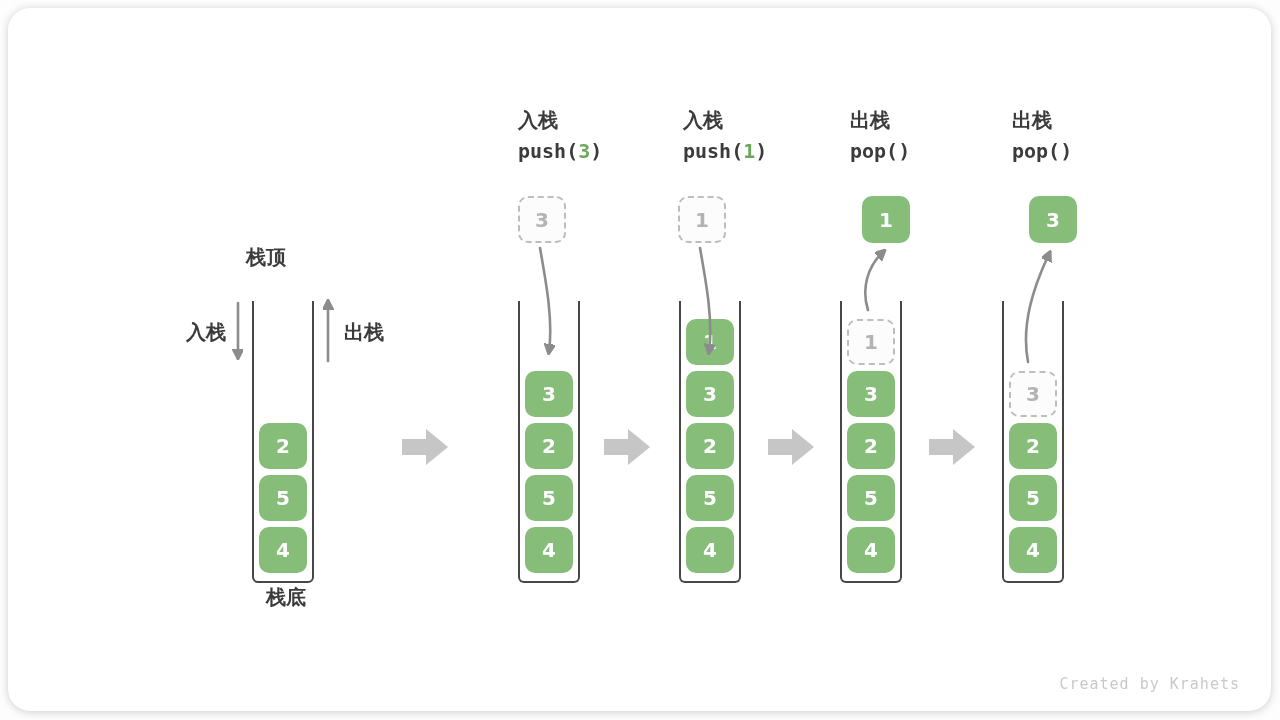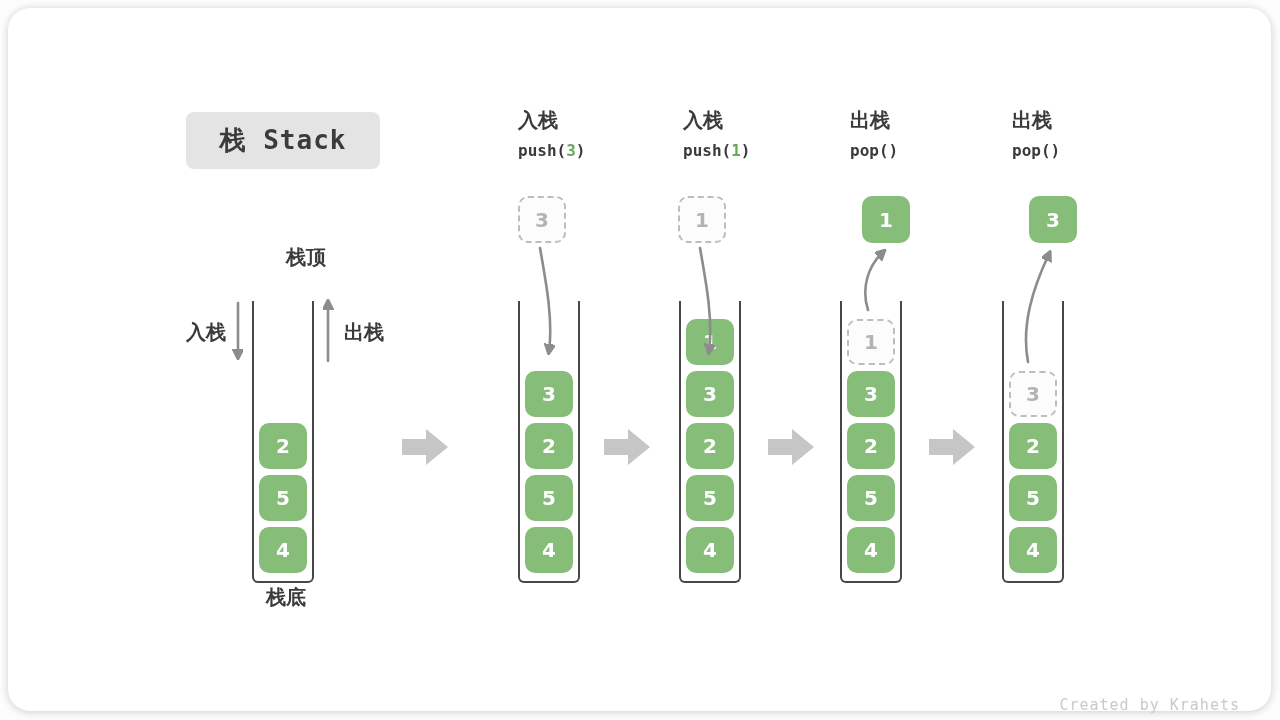--- a/index.html
+++ b/index.html
@@ -11,21 +11,21 @@
   .stage{position:relative;width:1280px;height:720px;overflow:hidden;
          font-family:"DejaVu Sans","Liberation Sans",sans-serif;color:var(--ink);}
   .card{position:absolute;left:8px;top:8px;width:1263px;height:703px;background:#ffffff;
         border-radius:22px;box-shadow:0 1px 9px rgba(0,0,0,0.20);}
   .title-box{position:absolute;left:186px;top:112px;width:194px;height:57px;background:var(--title_bg);
         border-radius:8px;display:flex;align-items:center;justify-content:center;
         font-family:"DejaVu Sans Mono","Liberation Mono",monospace;font-weight:bold;font-size:26px;
         letter-spacing:1px;color:var(--ink);}
   .col-header{position:absolute;top:106px;}
   .col-header .cn{font-size:20px;font-weight:bold;line-height:28px;}
-  .col-header .code{font-family:"DejaVu Sans Mono","Liberation Mono",monospace;font-size:16px;
+  .col-header .code{font-family:"DejaVu Sans Mono","Liberation Mono",monospace;font-size:20px;
         font-weight:bold;line-height:34px;color:var(--ink);white-space:pre;}
   .col-header .code .arg{color:var(--code_green);}
   .ch-1{left:518px}.ch-2{left:683px}.ch-3{left:850px}.ch-4{left:1012px}
 
   .float-box{position:absolute;top:196px;width:48px;height:47px;border-radius:10px;box-sizing:border-box;
         display:flex;align-items:center;justify-content:center;font-size:20px;font-weight:bold;}
   .float-box.dashed{border:2px dashed var(--dashed_border);background:var(--dashed_bg);color:var(--dashed_text);}
   .float-box.solid{background:var(--green);color:#fff;}
   .fb-1{left:518px}.fb-2{left:678px}.fb-3{left:862px}.fb-4{left:1029px}
 
@@ -33,45 +33,42 @@
         border-left:2px solid var(--wall);border-right:2px solid var(--wall);
         border-bottom:2px solid var(--wall);border-radius:0 0 6px 6px;}
   .st-0{left:252px}.st-1{left:518px}.st-2{left:679px}.st-3{left:840px}.st-4{left:1002px}
   .cell{position:absolute;left:5px;width:48px;height:46px;border-radius:10px;box-sizing:border-box;
         display:flex;align-items:center;justify-content:center;font-size:20px;font-weight:bold;}
   .cell.solid{background:var(--green);color:#ffffff;}
   .cell.dashed{border:2px dashed var(--dashed_border);background:var(--dashed_bg);color:var(--dashed_text);}
   .slot-0{top:18px}.slot-1{top:70px}.slot-2{top:122px}.slot-3{top:174px}.slot-4{top:226px}
 
   .side-label{position:absolute;font-size:20px;font-weight:bold;color:var(--ink);}
-  .lbl-top{left:246px;top:244px;width:80px;text-align:right;}
+  .lbl-top{left:246px;top:244px;width:80px;text-align:left;}
   .lbl-bottom{left:246px;top:584px;width:80px;text-align:center;}
   .lbl-push{left:168px;top:319px;width:58px;text-align:right;}
   .lbl-pop{left:344px;top:319px;width:58px;text-align:left;}
 
   .block-arrow{position:absolute;top:429px;width:46px;height:36px;}
   .ba-0{left:402px}.ba-1{left:604px}.ba-2{left:768px}.ba-3{left:929px}
   .block-arrow polygon{fill:var(--block_arrow_gray);}
 
   .overlay{position:absolute;left:0;top:0;width:1280px;height:720px;pointer-events:none;}
   .overlay path, .overlay line{stroke:var(--arrow_gray);stroke-width:2.6;fill:none;stroke-linecap:round;}
   #ah path{fill:var(--arrow_gray);}
 
-  .watermark{position:absolute;right:40px;top:696px;font-family:"DejaVu Sans Mono","Liberation Mono",monospace;
+  .watermark{position:absolute;right:40px;top:675px;font-family:"DejaVu Sans Mono","Liberation Mono",monospace;
         font-size:15px;color:var(--watermark_gray);letter-spacing:1px;}
 </style>
 </head>
 <body>
 
 <div class="stage">
   <div class="card"></div>
 
-  <div class="title-box">
-    <span>栈 Stack</span>
-  </div>
 
   <div class="col-header ch-1">
     <div class="cn">入栈</div>
     <div class="code"><span>push(</span><span class="arg">3</span><span>)</span></div>
   </div>
   <div class="col-header ch-2">
     <div class="cn">入栈</div>
     <div class="code"><span>push(</span><span class="arg">1</span><span>)</span></div>
   </div>
   <div class="col-header ch-3">

